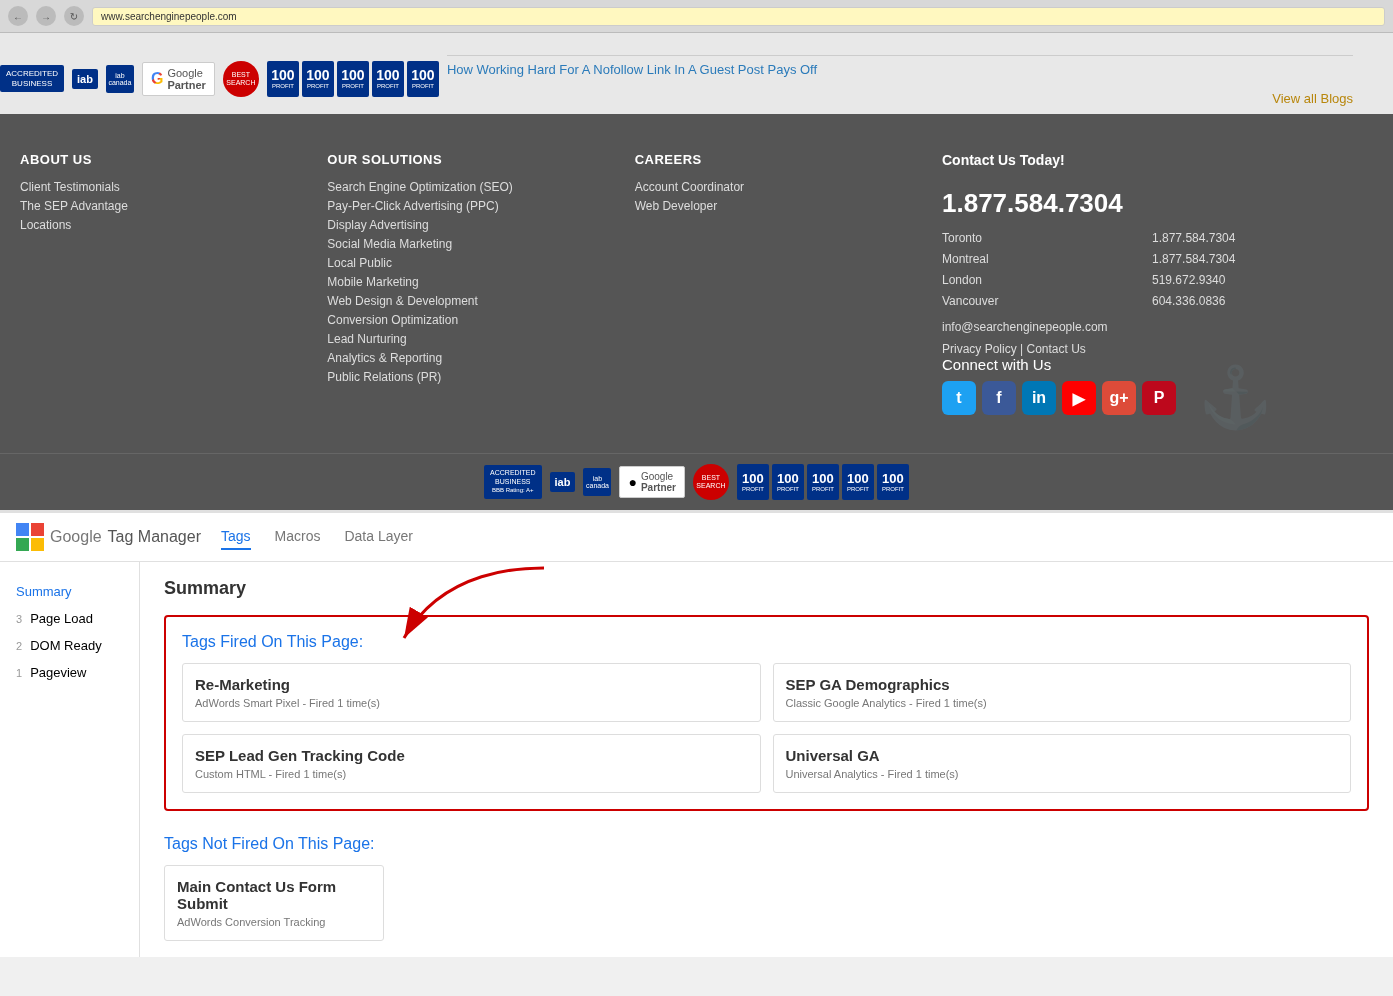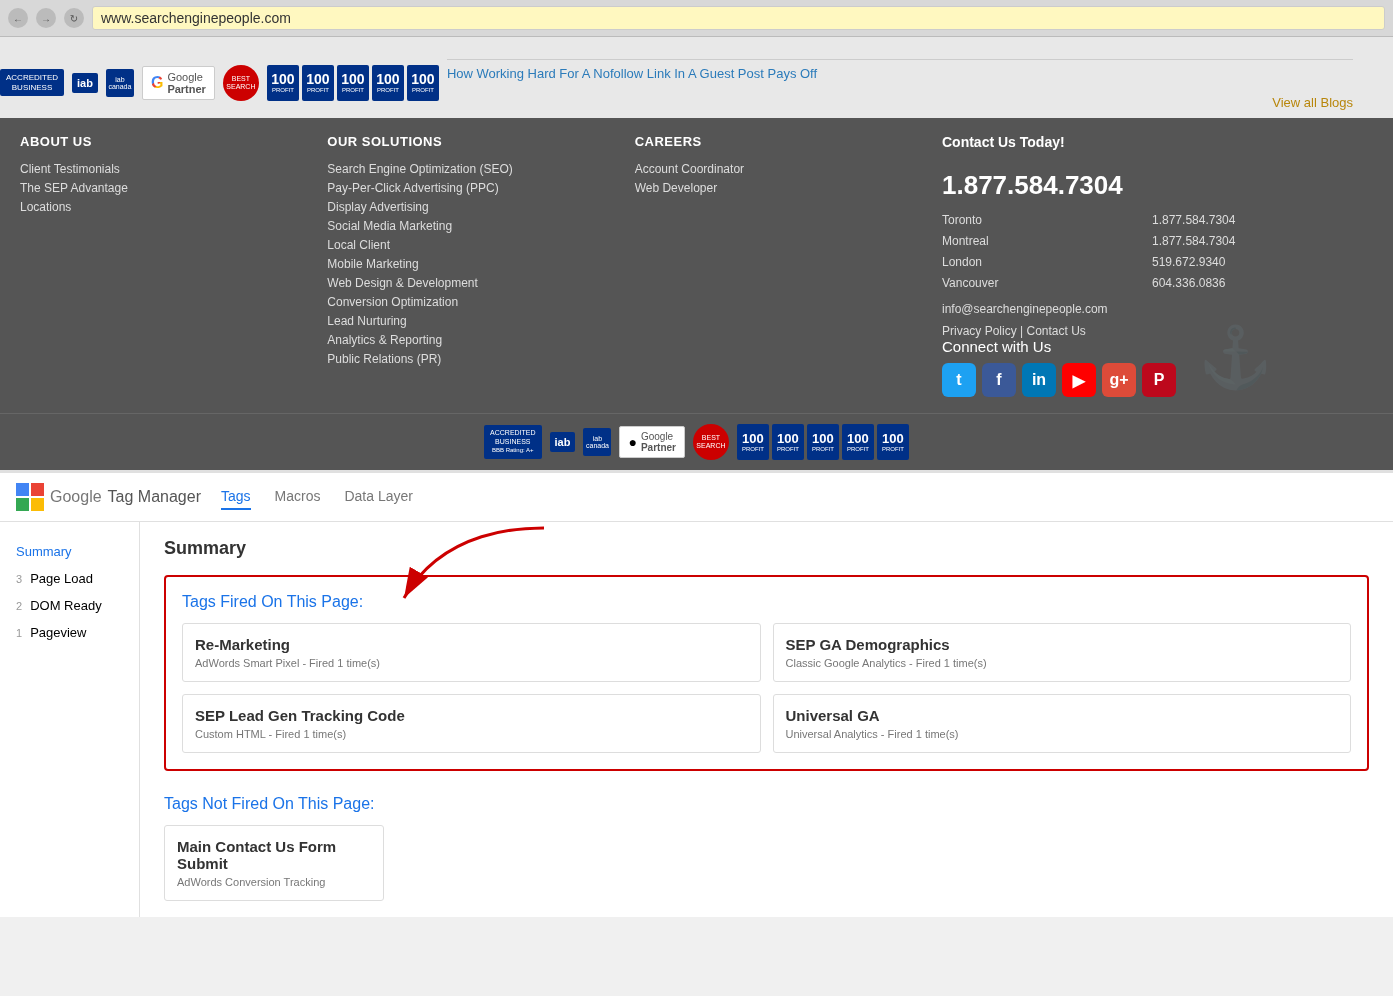--- a/index.html
+++ b/index.html
@@ -27,21 +27,21 @@
       border-radius: 50%;
       display: flex; align-items: center; justify-content: center;
       font-size: 10px; color: #555; cursor: pointer;
     }
     .browser-url-bar {
       background: #fff8c0;
       border: 1px solid #ccc;
       border-radius: 3px;
       padding: 3px 8px;
       flex: 1;
-      font-size: 14px;
+      font-size: 10px;
       color: #333;
     }
 
     
     .website-area {
       background: #e8e8e8;
       padding: 10px 0 0 0;
     }
 
     
@@ -92,21 +92,21 @@
       text-align: left;
       line-height: 1.1;
       width: 32px; height: 36px;
       display: flex; flex-direction: column; align-items: center; justify-content: center;
     }
 
     
     .footer-dark {
       background: #555;
       color: #ddd;
-      padding: 16px 20px;
+      padding: 38px 20px;
       display: flex;
       gap: 20px;
       position: relative;
     }
     .footer-col { flex: 1; }
     .footer-col h3 {
       color: #fff;
       font-size: 13px;
       font-weight: bold;
       margin-bottom: 12px;
@@ -412,21 +412,21 @@
       </ul>
     </div>
 
     <div class="footer-col">
       <h3>OUR SOLUTIONS</h3>
       <ul>
         <li><a href="#">Search Engine Optimization (SEO)</a></li>
         <li><a href="#">Pay-Per-Click Advertising (PPC)</a></li>
         <li><a href="#">Display Advertising</a></li>
         <li><a href="#">Social Media Marketing</a></li>
-        <li><a href="#">Local Client</a></li>
+        <li><a href="#">Local Public</a></li>
         <li><a href="#">Mobile Marketing</a></li>
         <li><a href="#">Web Design &amp; Development</a></li>
         <li><a href="#">Conversion Optimization</a></li>
         <li><a href="#">Lead Nurturing</a></li>
         <li><a href="#">Analytics &amp; Reporting</a></li>
         <li><a href="#">Public Relations (PR)</a></li>
       </ul>
     </div>
 
     <div class="footer-col">

